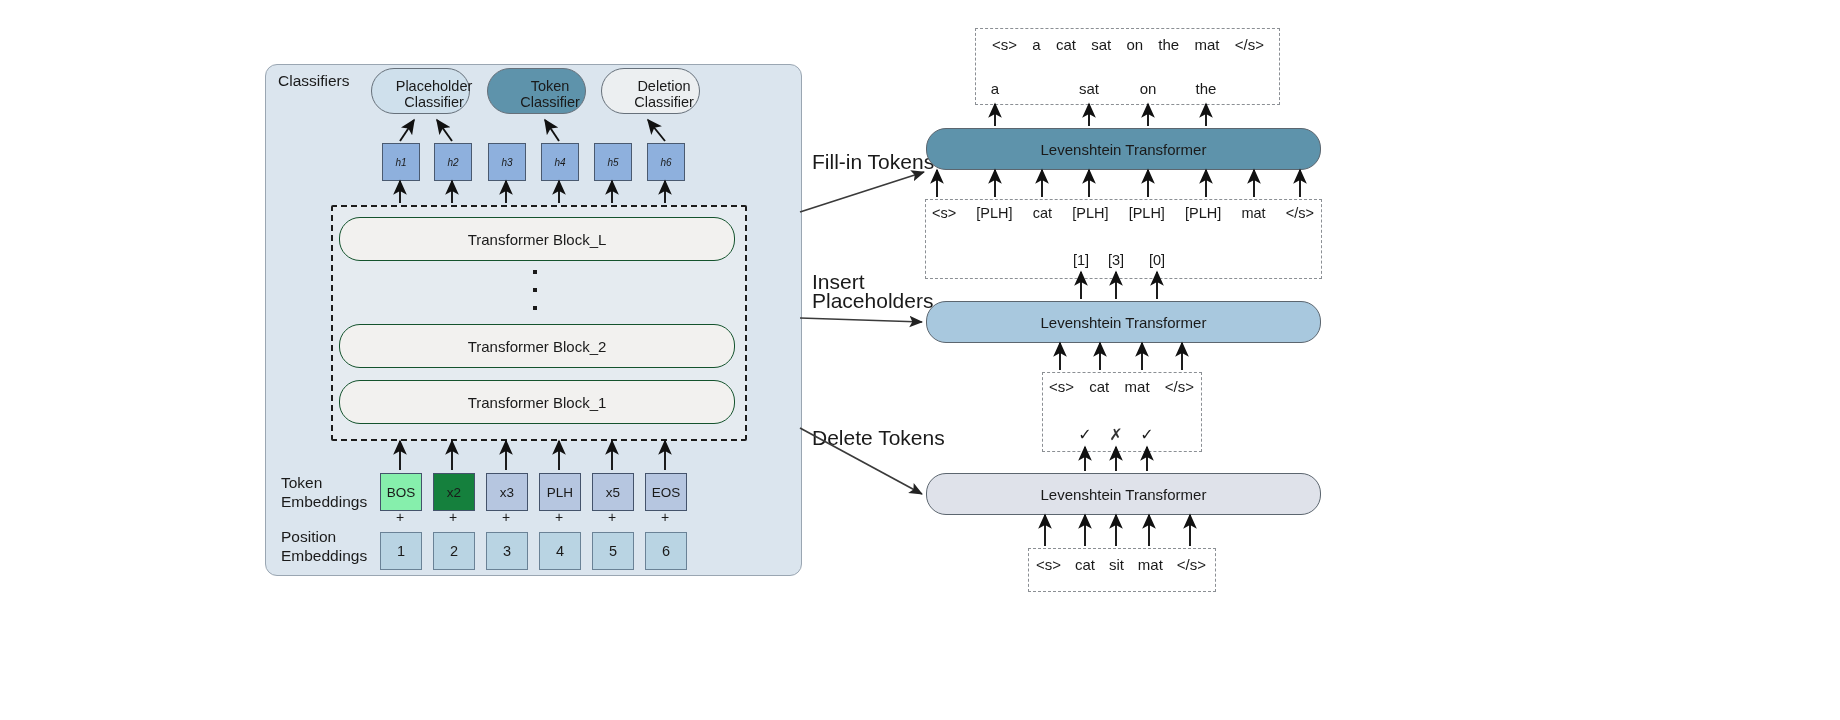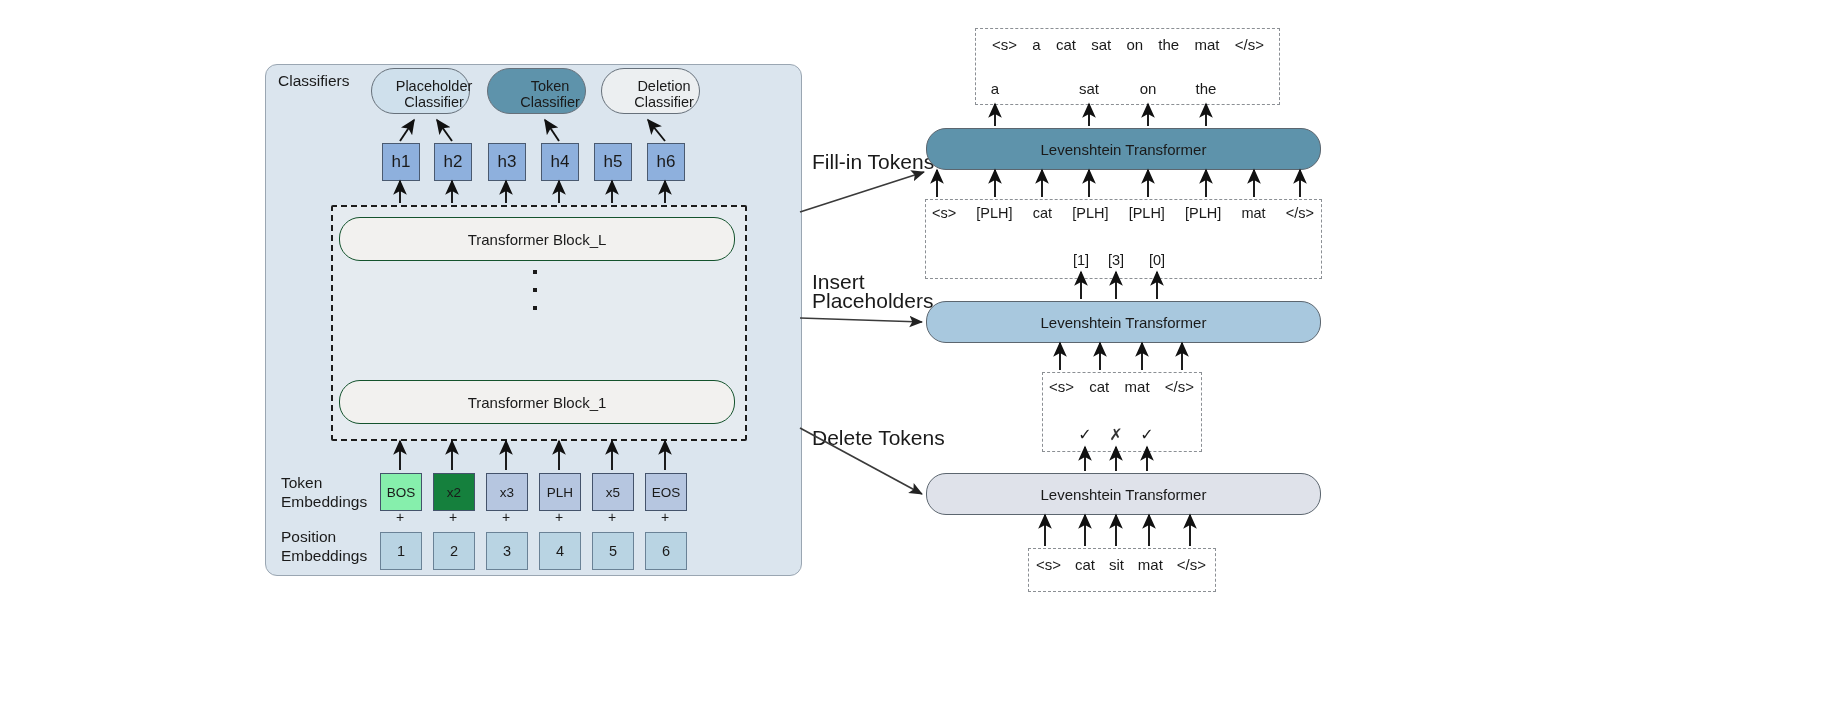--- a/index.html
+++ b/index.html
@@ -29,21 +29,21 @@
     font-size:14.5px;line-height:16px;flex-direction:column;
     box-sizing:border-box;padding-top:6px;
   }
   .clf-ph{left:371px;top:68px;width:99px;background:#cfe0ec;}
   .clf-tk{left:487px;top:68px;width:99px;background:#5e93ab;}
   .clf-de{left:601px;top:68px;width:99px;background:#eceff1;}
   .clf span{display:block;margin-left:27px;}
 
   .hbox{
     width:36px;height:36px;background:#8eb0dd;border:1px solid #4a5a70;
-    font-size:17px;top:143px;
+    font-size:10px;top:143px;font-style:italic;
   }
   .hbox.h1{left:382px}.hbox.h2{left:434px}.hbox.h3{left:488px}
   .hbox.h4{left:541px}.hbox.h5{left:594px}.hbox.h6{left:647px}
 
   
   .enc-box{
     left:331px;top:205px;width:412px;height:232px;
     border:2.5px dashed #1c1c1c;
     background:rgba(236,240,243,0.55);
     border-radius:2px;
@@ -122,20 +122,21 @@
   <div class="abs ctr hbox h5" style="background: rgb(142, 176, 221);">h5</div>
   <div class="abs ctr hbox h6" style="background: rgb(142, 176, 221);">h6</div>
 
   <div class="abs enc-box"></div>
   <div class="abs ctr tblock tb-L">Transformer Block_L</div>
   <div class="abs vdots">
       <i></i>
       <i></i>
       <i></i>
     </div>
+  <div class="abs ctr tblock tb-2">Transformer Block_2</div>
   <div class="abs ctr tblock tb-1">Transformer Block_1</div>
 
   <div class="abs emb-label tok-label">
     <div>Token</div>
     <div>Embeddings</div>
   </div>
   <div class="abs emb-label pos-label">
     <div>Position</div>
     <div>Embeddings</div>
   </div>

